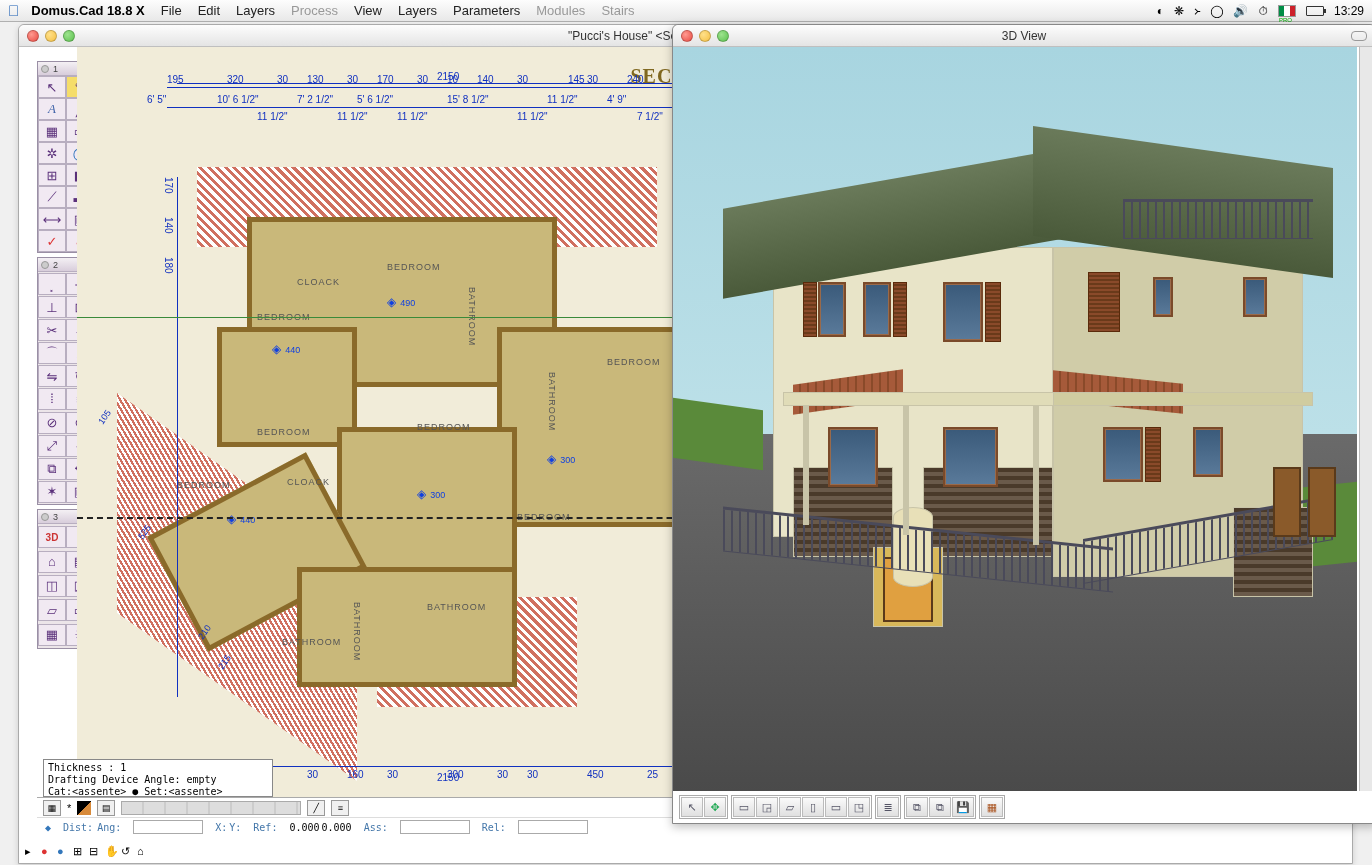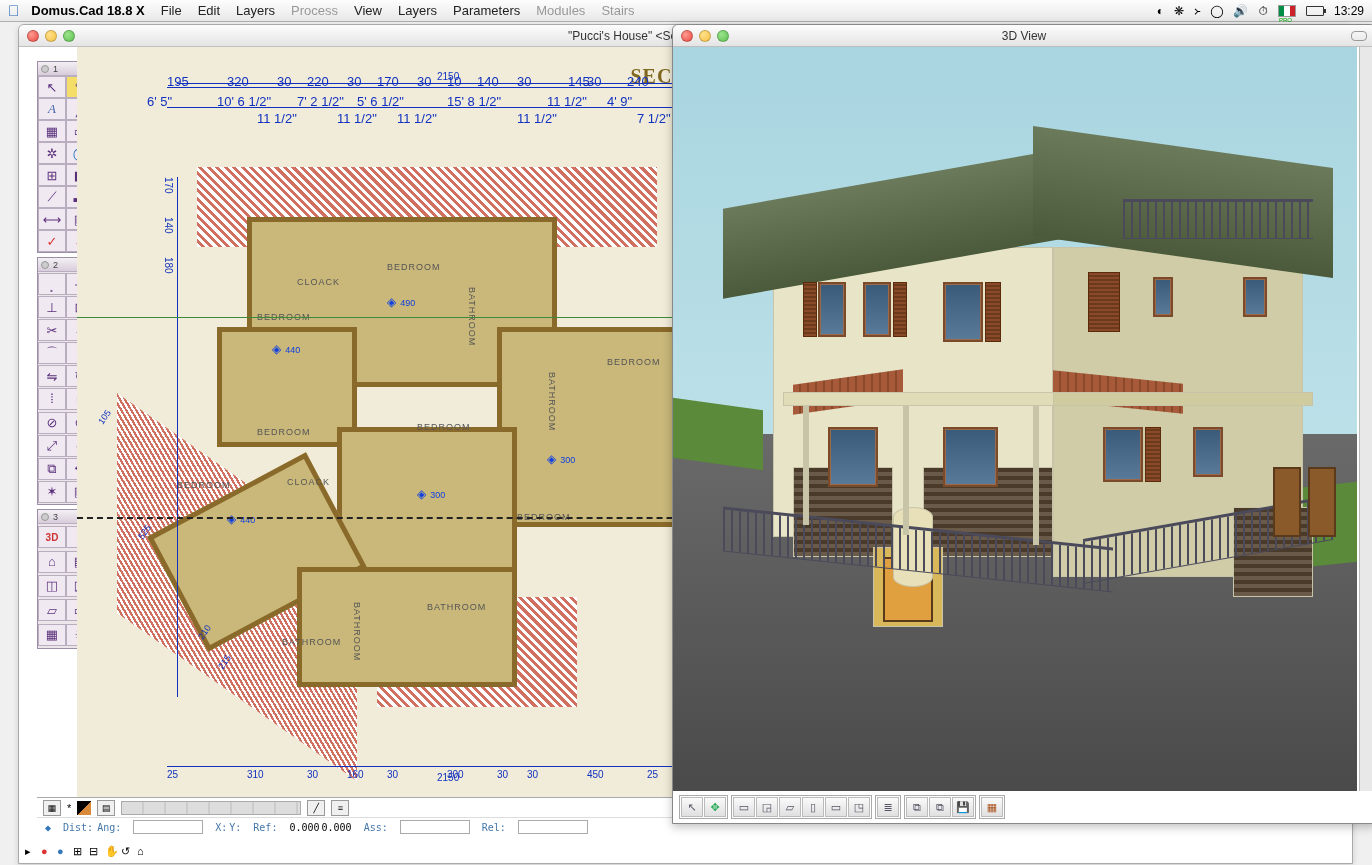--- a/index.html
+++ b/index.html
@@ -70,21 +70,21 @@
 }
 .pal-head{width:100%;height:14px;background:linear-gradient(#f4f0f4,#d8cddb);border-bottom:1px solid #b8aec0;display:flex;align-items:center;gap:4px;padding-left:3px;}
 .pal-head .dot{width:8px;height:8px;border-radius:50%;background:#ccc;border:1px solid #999;}
 .pal-head .num{font-size:9px;color:#444;}
 .tool {
   width: 28px; height: 22px; border: 1px solid #b8aec0;
   background: #f1e9f2; display:flex; align-items:center; justify-content:center;
   font-size: 13px; color: #5a2f7a; cursor: pointer;
 }
 .dim-top{position:absolute;top:40px;left:90px;right:10px;height:40px;border-top:1px solid #1030c0;}
-.dim-top span{position:absolute;top:-14px;font-size:13px;color:#1030c0;}
+.dim-top span{position:absolute;top:-14px;font-size:10px;color:#1030c0;}
 .dim-bottom{position:absolute;bottom:50px;left:90px;width:560px;border-bottom:1px solid #1030c0;}
 .dim-bottom span{position:absolute;bottom:-14px;font-size:10px;color:#1030c0;}
 .dim-right{position:absolute;right:10px;top:150px;height:470px;border-right:1px solid #1030c0;}
 .room-label{position:absolute;font:9px Arial;color:#555;letter-spacing:1px;}
 .room-marker{position:absolute;width:10px;height:10px;}
 .room-marker::before{content:"◈";color:#1040e0;font-size:12px;}
 .room-area{font-size:9px;color:#1040e0;margin-left:4px;}
 
 .wall-outer{position:absolute;border:5px solid #8a6a2a;background:#c9b87a;}
 .hatch{background:repeating-linear-gradient(45deg,#fff,#fff 3px,#d07060 3px,#d07060 6px); position:absolute;}
@@ -261,21 +261,21 @@
   <div class="plan-body">
     <div class="plan-title">SECOND LEVEL</div>
 
     <div style="position:absolute;top:36px;left:100px;width:540px;border-top:1px solid #1030c0;"></div>
     <span style="position:absolute;top:24px;left:360px;font-size:10px;color:#1030c0">2150</span>
 
     <div class="dim-top">
       <span style="left:0">195</span>
       <span style="left:60px">320</span>
       <span style="left:110px">30</span>
-      <span style="left:140px">220</span>
+      <span style="left:140px">130</span>
       <span style="left:180px">30</span>
       <span style="left:210px">170</span>
       <span style="left:250px">30</span>
       <span style="left:280px">10</span>
       <span style="left:310px">140</span>
       <span style="left:350px">30</span>
       <span style="left:401px">145</span>
       <span style="left:420px">30</span>
       <span style="left:460px">240</span>
       <span style="left:510px">30</span>
@@ -359,20 +359,25 @@
       <span style="left:420px">450</span>
       <span style="left:480px">25</span>
       <span style="left:520px">175</span>
     </div>
     <span style="position:absolute;bottom:34px;left:360px;font-size:10px;color:#1030c0">2150</span>
 
     <div style="position:absolute;top:270px;left:0;right:0;border-top:1px solid #3a8a3a"></div>
     <div style="position:absolute;top:470px;left:0;right:0;border-top:2px dashed #222"></div>
   </div>
 
+  <div class="status-box">
+    <div>Thickness         : 1</div>
+    <div>Drafting Device Angle: empty</div>
+    <div>Cat:&lt;assente&gt; ● Set:&lt;assente&gt;</div>
+  </div>
 
   <div class="bottom-strip">
     <div class="bstrip-row">
       <div class="mini">▦</div>
       <span>*</span>
       <div class="diag"></div>
       <div class="mini">▤</div>
       <div class="long"></div>
       <div class="mini">╱</div>
       <div class="mini">≡</div>

